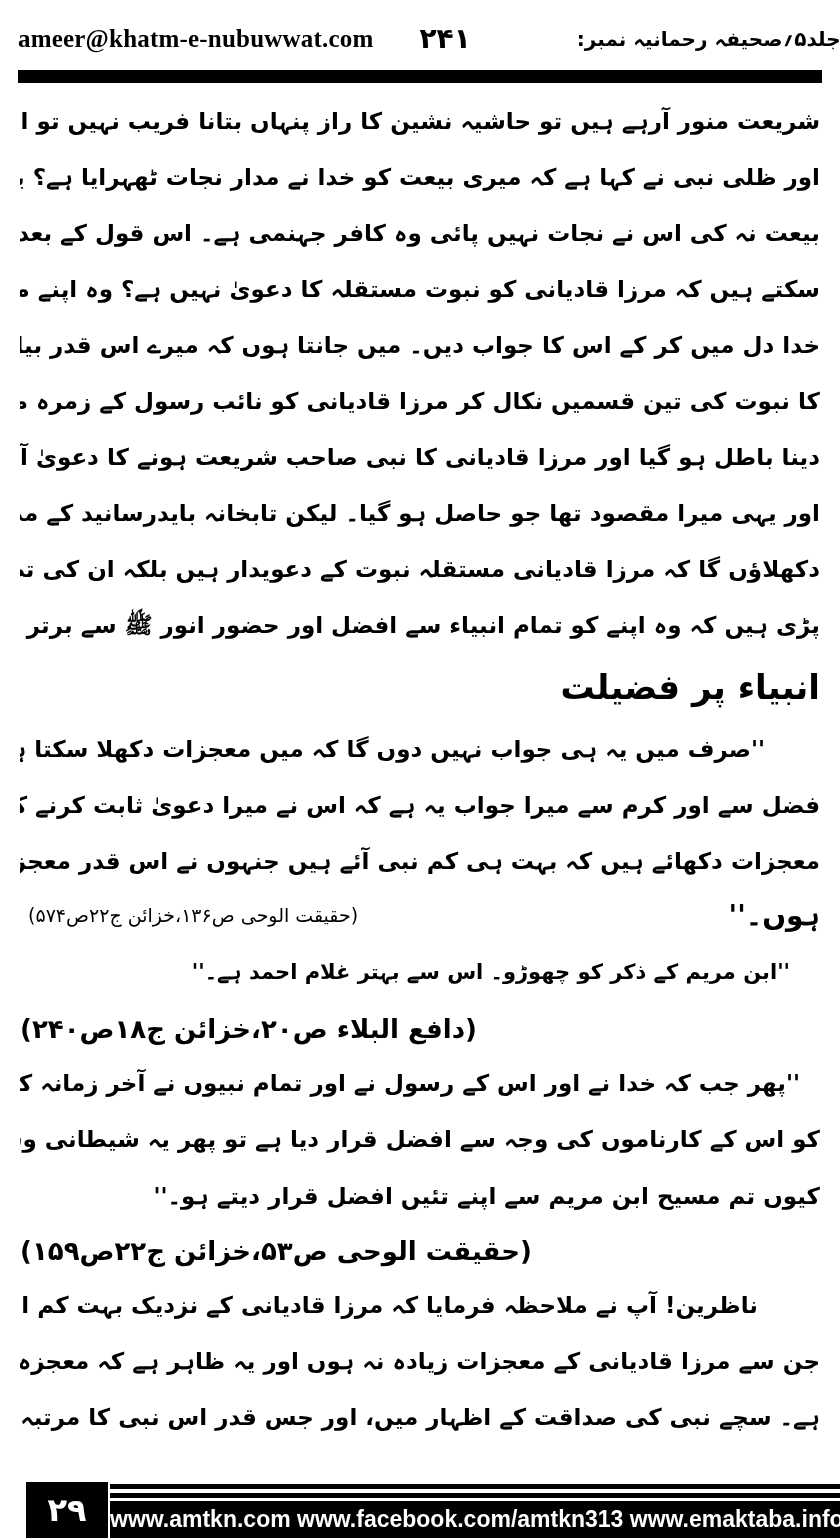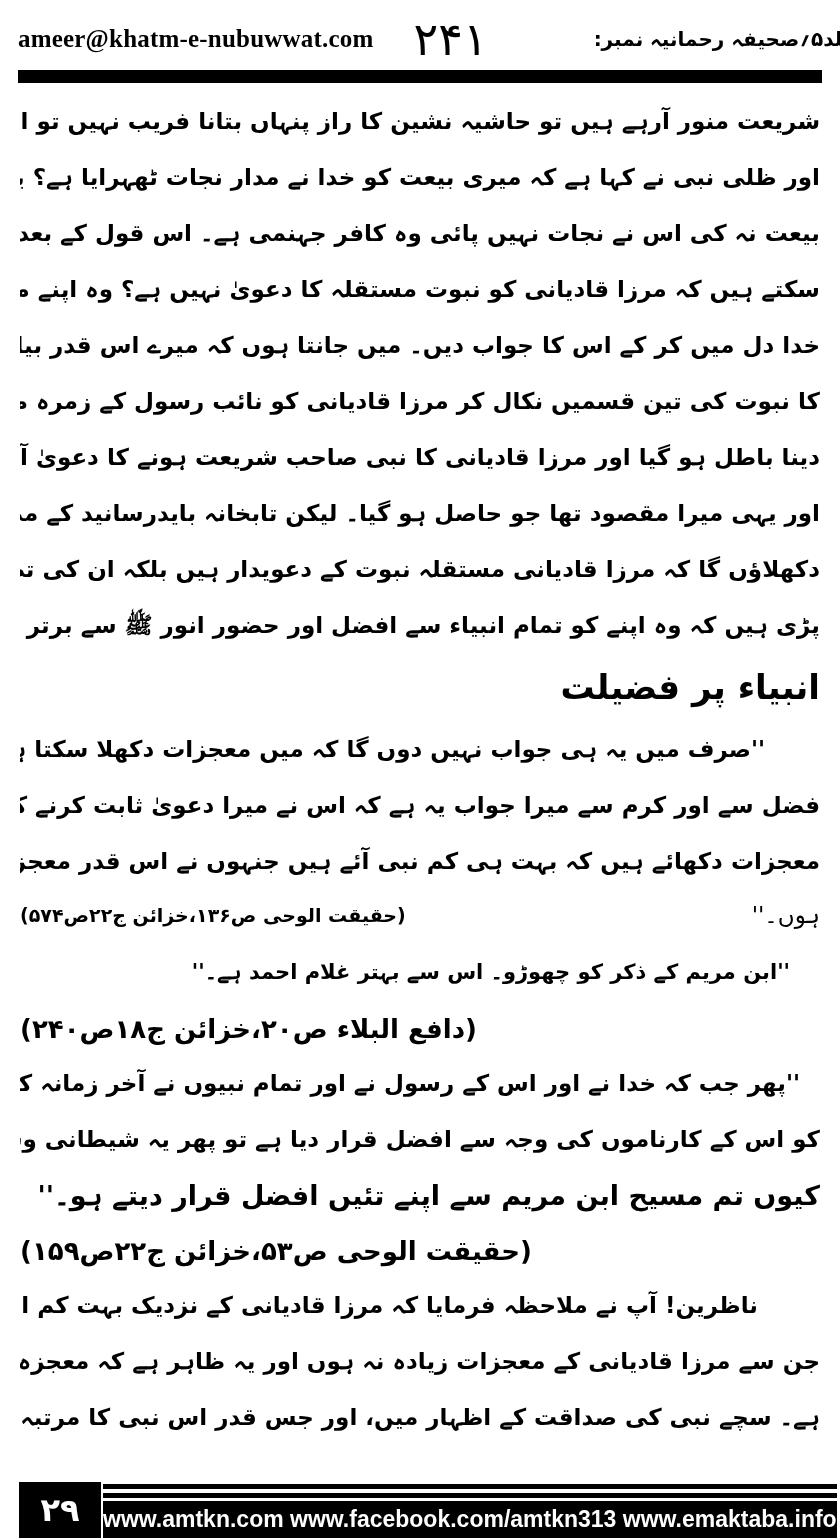--- a/index.html
+++ b/index.html
@@ -11,22 +11,22 @@
   
   .header{
     display:flex;align-items:center;justify-content:space-between;
     padding:14px 18px 0 18px;height:50px;direction:ltr;gap:16px;
   }
   .header-email{
     font-family:"Liberation Serif",serif;font-weight:bold;font-size:25px;
     letter-spacing:.2px;white-space:nowrap;
   }
   .header-pagenum{
-    font-weight:normal;font-size:46px;line-height:40px;direction:rtl;
-    margin-left:24px;margin-right:90px;
+    font-weight:bold;font-size:28px;line-height:40px;direction:rtl;
+    margin-left:30px;margin-right:90px;
   }
   .header-title{
     direction:rtl;font-weight:bold;font-size:20px;white-space:nowrap;
   }
   .rule{height:13px;background:#000;margin:6px 18px 0 18px;}
   
   .body{direction:rtl;padding:10px 20px 0 20px;font-weight:bold;}
   .jline{
     font-size:23px;line-height:56px;height:56px;white-space:nowrap;
     text-align:justify;text-align-last:justify;overflow:hidden;
@@ -37,27 +37,27 @@
   .indent3{padding-right:20px;}
   .indent4{padding-right:62px;}
   .section-heading{
     font-size:34px;line-height:68px;height:68px;text-align:right;
     padding-left:10px;font-weight:bold;
   }
   .quote-end-row{
     display:flex;justify-content:space-between;align-items:center;
     height:52px;direction:rtl;
   }
-  .quote-end-row .qend{font-size:23px;font-weight:normal;text-align:right;}
-  .quote-end-row .cite{font-size:19px;font-weight:bold;}
+  .quote-end-row .qend{font-size:28px;font-weight:bold;text-align:right;}
+  .quote-end-row .cite{font-size:19px;font-weight:normal;margin-left:8px;}
   .q2line{font-size:21px;line-height:62px;height:62px;text-align:right;padding-right:30px;white-space:nowrap;overflow:hidden;}
-  .q3last{font-size:27px;line-height:58px;height:58px;text-align:left;padding-left:20px;white-space:nowrap;overflow:hidden;}
+  .q3last{font-size:23px;line-height:58px;height:58px;text-align:right;padding-left:20px;white-space:nowrap;overflow:hidden;}
   
   .footer{
-    position:absolute;left:1px;right:0;bottom:0;height:58px;
+    position:absolute;left:8px;right:0;bottom:0;height:58px;
     display:flex;align-items:flex-end;padding:0 8px 2px 18px;box-sizing:border-box;
   }
   .footer-pagebox{
     width:82px;height:56px;background:#000;color:#fff;
     display:flex;align-items:center;justify-content:center;
     font-size:32px;font-weight:bold;flex:0 0 auto;direction:rtl;
   }
   .footer-stack{flex:1;margin-left:2px;display:flex;flex-direction:column;justify-content:flex-end;}
   .rule-thin{height:5px;background:#000;}
   .rule-gap{height:4px;background:#fff;}

